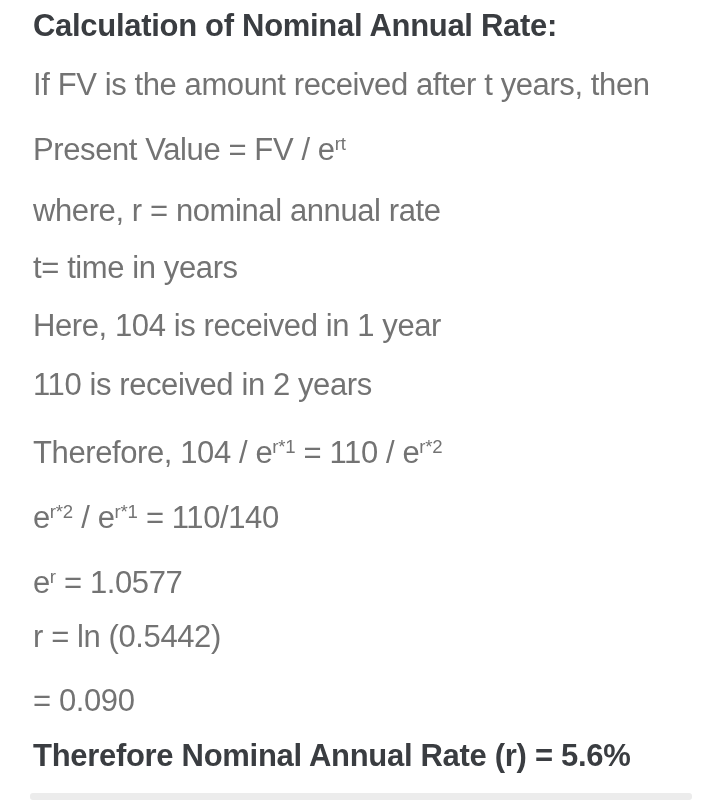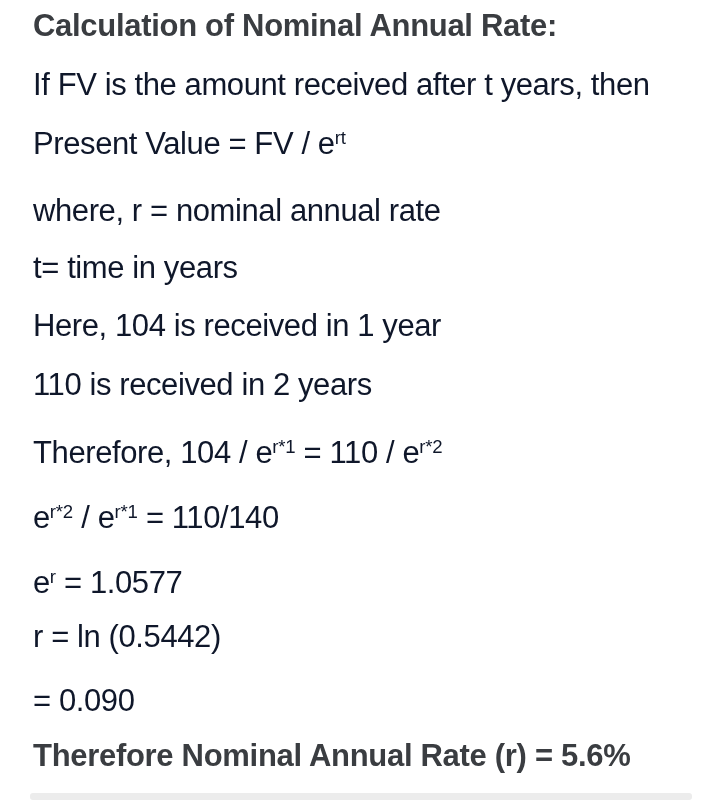--- a/index.html
+++ b/index.html
@@ -15,21 +15,21 @@
     overflow: hidden;
     font-family: "Liberation Sans", sans-serif;
   }
   .line {
     position: absolute;
     left: 33px;
     white-space: nowrap;
     font-size: 31px;
     line-height: 1.2;
     letter-spacing: -0.4px;
-    color: #0f172a;
+    color: #737373;
   }
   .line.bold {
     font-weight: 700;
     color: #3a3d41;
     letter-spacing: -0.3px;
   }
   .line sup {
     font-size: 0.60em;
     line-height: 0;
     vertical-align: 0.55em;
@@ -45,21 +45,21 @@
     border-radius: 3px;
   }
 </style>
 </head>
 <body>
 
 <div class="doc">
   <main id="lines-container">
       <div class="line bold" style="top: 7px;"><span>Calculation of Nominal Annual Rate:</span></div>
       <div class="line" style="top: 66px;"><span>If FV is the amount received after t years, then</span></div>
-      <div class="line" style="top: 125px;"><span>Present Value = FV / e</span><sup>rt</sup></div>
+      <div class="line" style="top: 131px;"><span>Present Value = FV / e</span><sup>rt</sup></div>
       <div class="line" style="top: 192px;"><span>where, r = nominal annual rate</span></div>
       <div class="line" style="top: 249px;"><span>t= time in years</span></div>
       <div class="line" style="top: 307px;"><span>Here, 104 is received in 1 year</span></div>
       <div class="line" style="top: 366px;"><span>110 is received in 2 years</span></div>
       <div class="line" style="top: 434px;"><span>Therefore, 104 / e</span><sup>r*1</sup><span> = 110 / e</span><sup>r*2</sup></div>
       <div class="line" style="top: 499px;"><span>e</span><sup>r*2</sup><span> / e</span><sup>r*1</sup><span> = 110/140</span></div>
       <div class="line" style="top: 564px; text-align: center;"><span>e</span><sup>r</sup><span> = 1.0577</span></div>
       <div class="line" style="top: 618px;"><span>r = ln (0.5442)</span></div>
       <div class="line" style="top: 682px;"><span>= 0.090</span></div>
       <div class="line bold" style="top: 737px;"><span>Therefore Nominal Annual Rate (r) = 5.6%</span></div>

